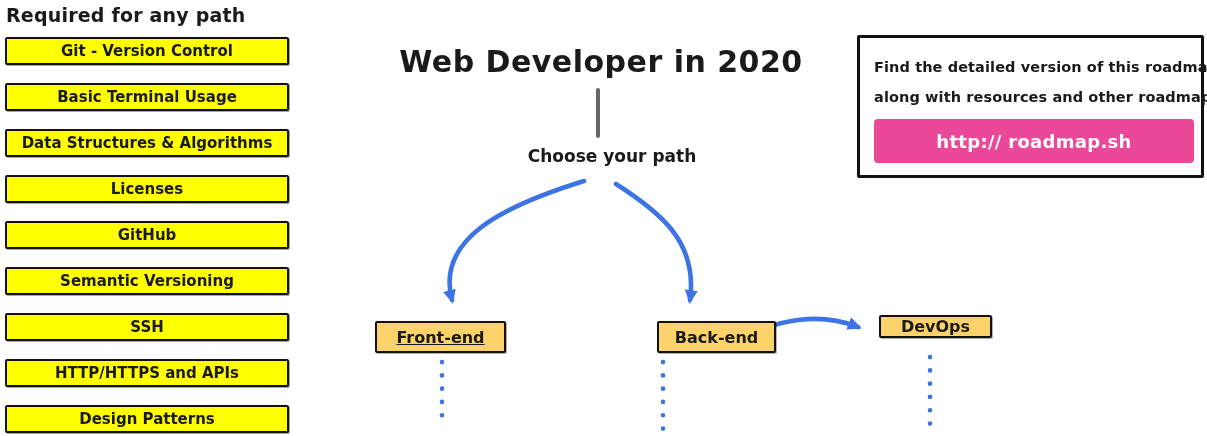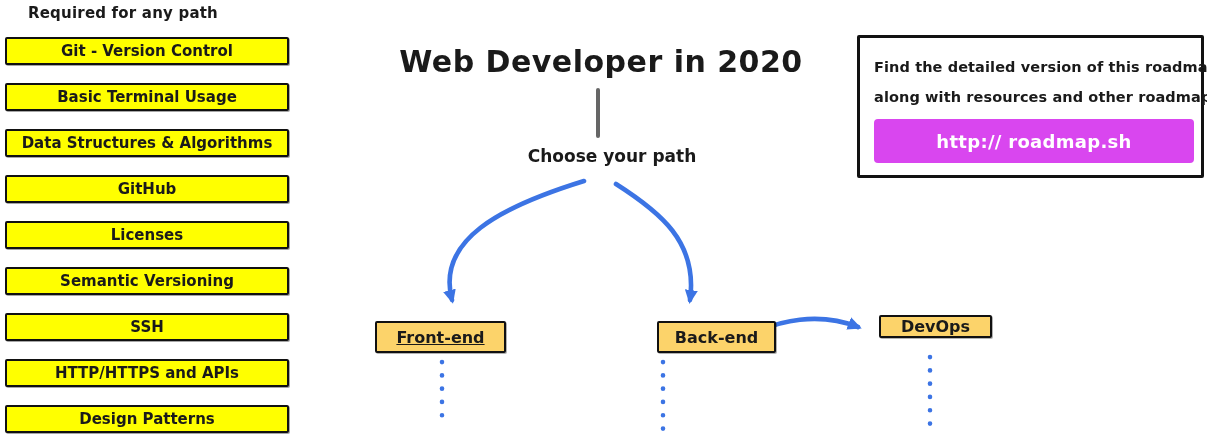--- a/index.html
+++ b/index.html
@@ -8,23 +8,22 @@
     position:relative;
     background:#ffffff;
     font-family:"DejaVu Sans", sans-serif;
     overflow:hidden;
     color:#1a1a1a;
   }
 
   
   .req-heading {
     position:absolute; left:6px; top:4px;
-    font-size:15px; font-weight:bold; letter-spacing:.2px;
+    font-size:19px; font-weight:bold; letter-spacing:.2px;
     white-space:nowrap;
-    margin-left:22px;
   }
   .req-list {
     position:absolute; left:5px; top:37px; width:284px;
     display:flex; flex-direction:column; gap:18px;
   }
   .req-item {
     height:28px;
     background:#FFFF00;
     border:2.5px solid #111;
     border-radius:2px;
@@ -83,38 +82,38 @@
     border-radius:2px;
   }
   .info-text {
     position:absolute; left:14px; top:14px;
     font-size:14.5px; font-weight:bold; letter-spacing:.1px;
     line-height:30px; white-space:nowrap;
   }
   .info-button {
     position:absolute; left:14px; top:81px;
     width:320px; height:44px;
-    background:#d946ef;
+    background:#ec4899;
     border:none; border-radius:4px;
     color:#fff; font-size:18px; font-weight:bold;
     font-family:"DejaVu Sans", sans-serif;
     display:flex; align-items:center; justify-content:center;
     cursor:pointer; letter-spacing:.3px;
   }
 </style>
 </head>
 <body>
 
 <div class="req-heading">Required for any path</div>
 <div class="req-list">
   <div class="req-item">Git - Version Control</div>
   <div class="req-item">Basic Terminal Usage</div>
   <div class="req-item">Data Structures &amp; Algorithms</div>
+  <div class="req-item">Licenses</div>
   <div class="req-item">GitHub</div>
-  <div class="req-item">Licenses</div>
   <div class="req-item">Semantic Versioning</div>
   <div class="req-item">SSH</div>
   <div class="req-item">HTTP/HTTPS and APIs</div>
   <div class="req-item">Design Patterns</div>
 </div>
 
 <div class="page-title">Web Developer in 2020</div>
 <div class="title-connector"></div>
 <div class="choose-label">Choose your path</div>
 

